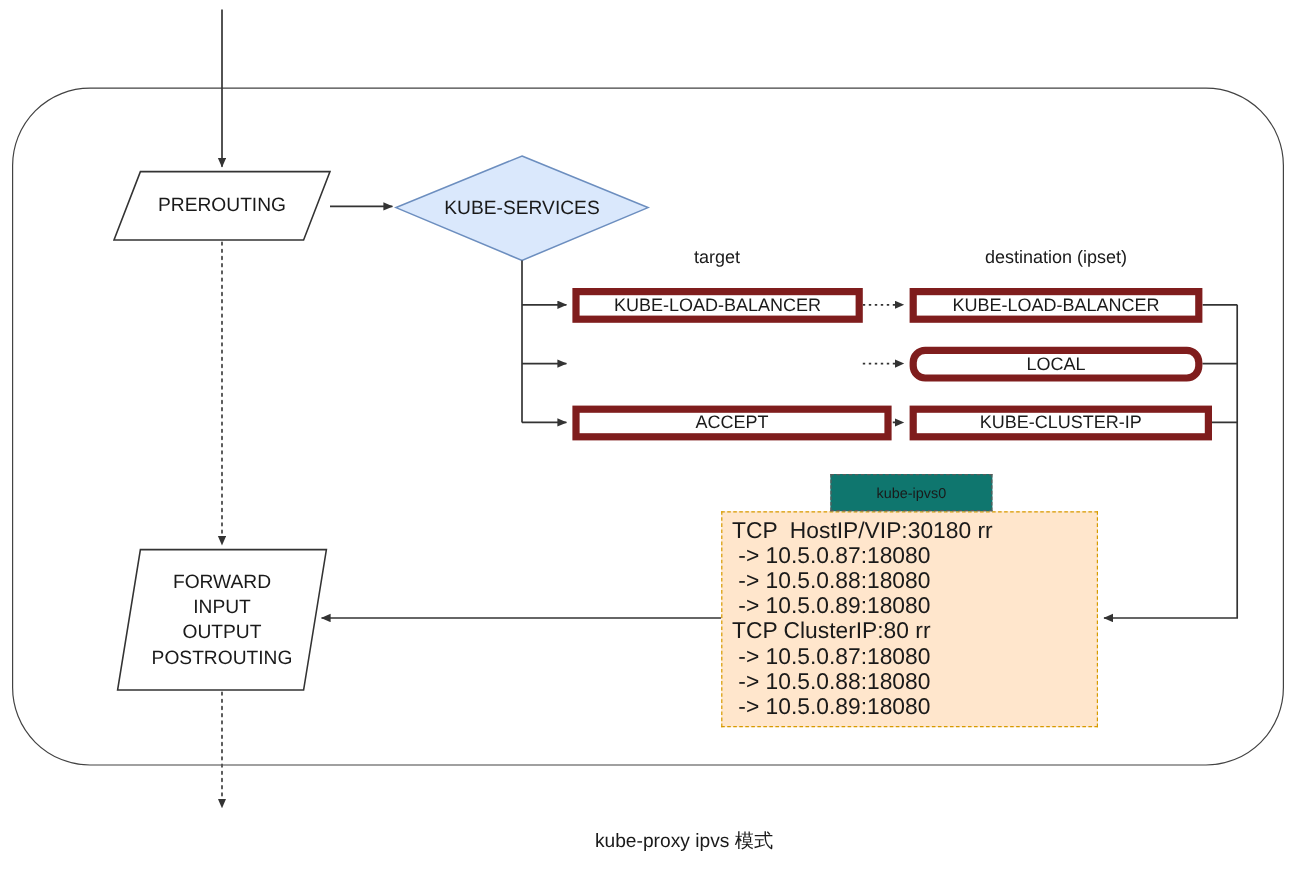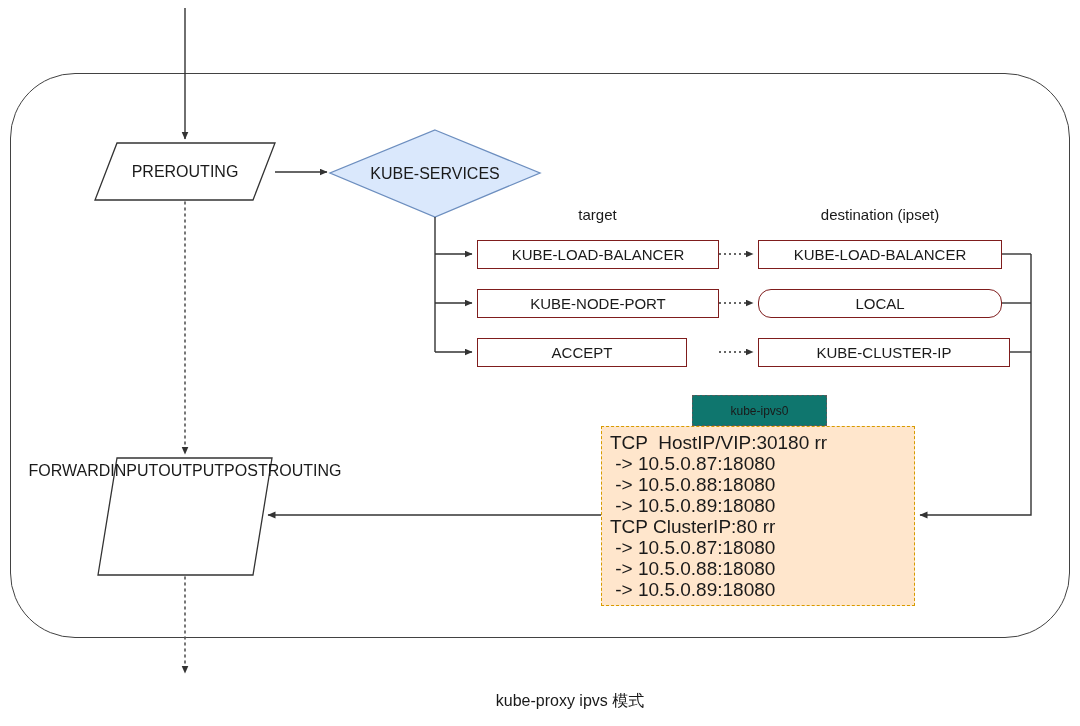--- a/index.html
+++ b/index.html
@@ -36,21 +36,21 @@
   .node-label {
     display: flex;
     align-items: center;
     justify-content: center;
     text-align: center;
     font-size: 16px;
     z-index: 2;
   }
   .rect-box {
     box-sizing: border-box;
-    border: 1px solid #7f1d1d;
+    border: 6px solid #7f1d1d;
     background: #ffffff;
     display: flex;
     align-items: center;
     justify-content: center;
     font-size: 15px;
     z-index: 2;
   }
   .col-header {
     font-size: 15px;
     text-align: center;
@@ -71,21 +71,22 @@
     background: #0f766e;
     border: 1px dashed #5b5b5b;
     display: flex;
     align-items: center;
     justify-content: center;
     font-size: 12px;
     z-index: 3;
   }
   .forward-lines {
     display: flex;
-    flex-direction: row;
+    flex-direction: column;
+    align-items: center;
     justify-content: center;
     line-height: 21px;
     font-size: 16px;
     z-index: 2;
   }
   .caption {
     font-size: 16px;
     text-align: center;
     z-index: 2;
   }
@@ -136,22 +137,21 @@
   </svg>
 
   <div class="abs node-label" style="left:95px; top:143px; width:180px; height:57px;">PREROUTING</div>
 
   <div class="abs node-label" style="left:330px; top:130px; width:210px; height:87px;">KUBE-SERVICES</div>
 
   <div class="abs col-header" style="left:758px; top:206px; width:244px;">destination (ipset)</div>
   <div class="abs col-header" style="left:477px; top:206px; width:241px;">target</div>
 
   <div class="abs rect-box" style="left:477px; top:240px; width:242px; height:29px;">KUBE-LOAD-BALANCER</div>
-  <div class="abs rect-box" style="left:477px; top:289px; width:242px; height:29px;">KUBE-NODE-PORT</div>
-  <div class="abs rect-box" style="left:477px; top:338px; width:210px; height:29px;">ACCEPT</div>
+  <div class="abs rect-box" style="left:477px; top:338px; width:266px; height:29px;">ACCEPT</div>
 
   <div class="abs rect-box" style="left:758px; top:240px; width:244px; height:29px;">KUBE-LOAD-BALANCER</div>
   <div class="abs rect-box" style="left:758px; top:289px; width:244px; height:29px;border-radius:13px;">LOCAL</div>
   <div class="abs rect-box" style="left:758px; top:338px; width:252px; height:29px;">KUBE-CLUSTER-IP</div>
 
   <div class="abs ipvs-label-box" style="left:692px; top:395px; width:135px; height:31px;">kube-ipvs0</div>
 
   <div class="abs ipvs-box" style="left:601px; top:426px; width:314px; height:180px;">
     <div class="ipvs-line">TCP  HostIP/VIP:30180 rr</div>
     <div class="ipvs-line"> -&gt; 10.5.0.87:18080</div>

